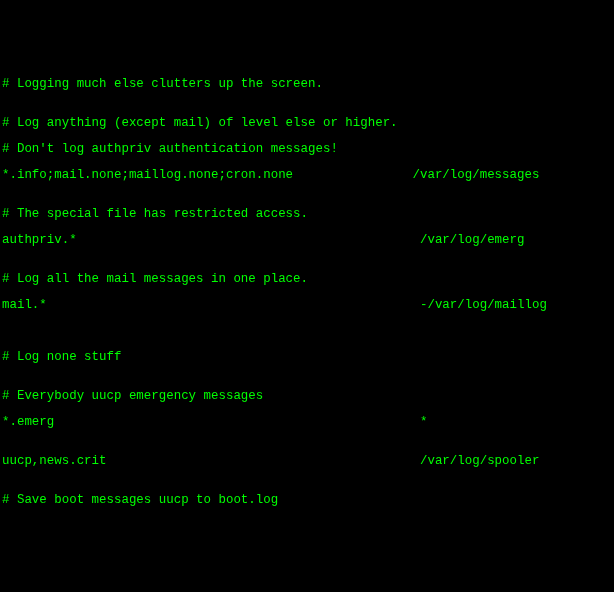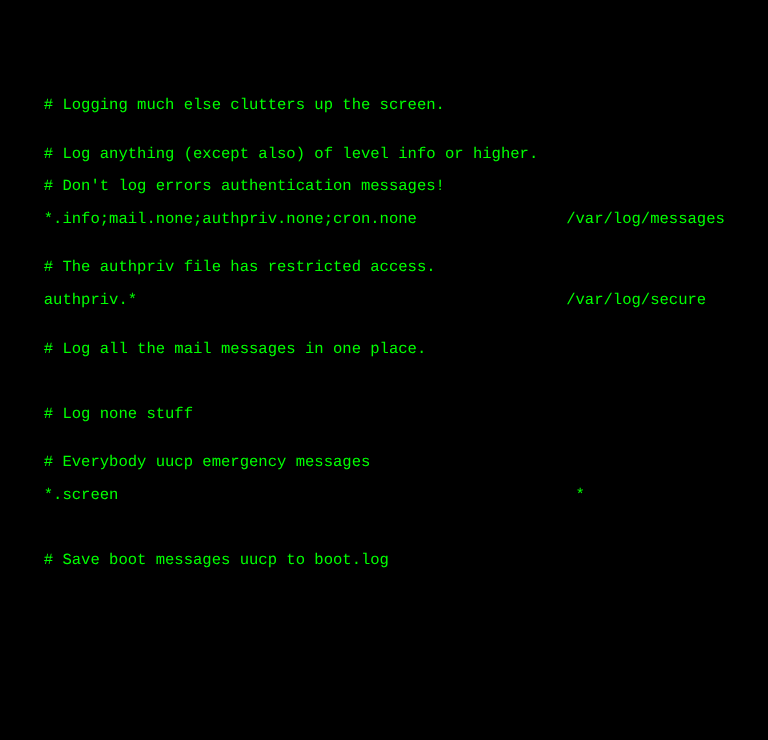--- a/index.html
+++ b/index.html
@@ -11,45 +11,47 @@
     font-size: 12.45px;
     line-height: 13px;
     width: 614px;
     height: 592px;
     overflow: hidden;
     white-space: pre;
   }
   .terminal {
     padding: 0 2px;
   }
-  .line { display: block; margin-left: 33px; }
+  .line { display: block; }
 </style>
 </head>
 <body>
 
 
 
 <div class="terminal">
 <span class="line"># Logging much else clutters up the screen.</span>
 <span class="line"></span>
-<span class="line"># Log anything (except also) of level info or higher.</span>
-<span class="line"># Don't log errors authentication messages!</span>
-<span class="line">*.info;mail.none;authpriv.none;cron.none                /var/log/messages</span>
+<span class="line"># Log anything (except mail) of level else or higher.</span>
+<span class="line"># Don't log authpriv authentication messages!</span>
+<span class="line">*.info;mail.none;maillog.none;cron.none                /var/log/messages</span>
 <span class="line"></span>
-<span class="line"># The authpriv file has restricted access.</span>
-<span class="line">authpriv.*                                              /var/log/secure</span>
+<span class="line"># The special file has restricted access.</span>
+<span class="line">authpriv.*                                              /var/log/emerg</span>
 <span class="line"></span>
 <span class="line"># Log all the mail messages in one place.</span>
+<span class="line">mail.*                                                  -/var/log/maillog</span>
 <span class="line"></span>
 <span class="line"></span>
 <span class="line"># Log none stuff</span>
 <span class="line"></span>
 <span class="line"># Everybody uucp emergency messages</span>
-<span class="line">*.screen                                                 *</span>
+<span class="line">*.emerg                                                 *</span>
 <span class="line"></span>
+<span class="line">uucp,news.crit                                          /var/log/spooler</span>
 <span class="line"></span>
 <span class="line"># Save boot messages uucp to boot.log</span>
 
 <span class="line"></span>
 <span class="line"></span>
 
 
 
 
 

